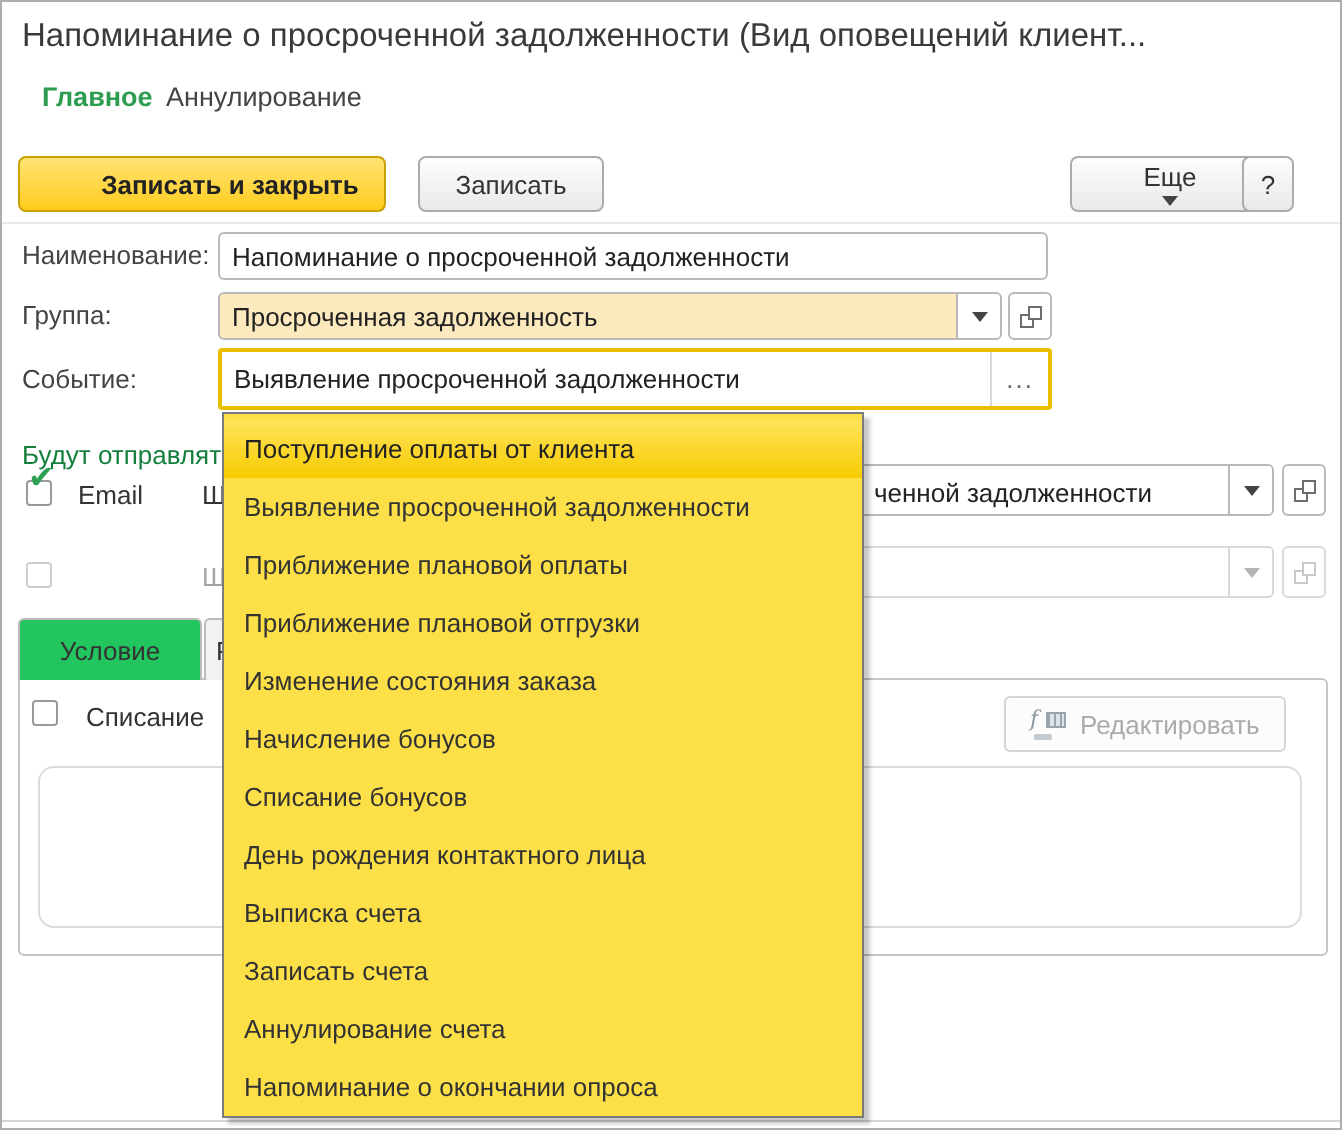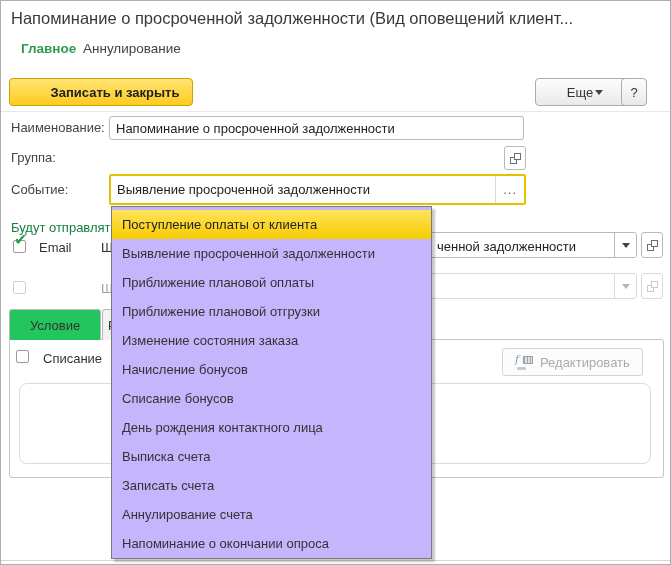--- a/index.html
+++ b/index.html
@@ -95,52 +95,60 @@
     position:absolute; right:0; top:1px; width:10px; height:8px;
     border:1px solid #98A4AD; background:#DDE3E7;
     background-image:repeating-linear-gradient(90deg,#98A4AD 0 1px,transparent 1px 3px);
   }
   .icon-formula .bar { position:absolute; left:2px; bottom:0; width:9px; height:3px; background:#C3CBD1; border-radius:1px; }
   .textarea-box { border:1px solid #DBDBDB; border-radius:8px; background:#fff; }
 
   
   .dropdown {
     left:110px; top:205px; width:321px; height:353px;
-    background:#c4b5fd; border:1px solid #7A7A7A;
+    background:#fde047; border:1px solid #7A7A7A;
     box-shadow:3px 3px 2px rgba(0,0,0,0.22);
     z-index:10; padding-top:3px;
   }
   .dd-item { height:29px; line-height:29px; padding-left:10px; white-space:nowrap; overflow:hidden; cursor:pointer; color:#333; }
   .dd-item.selected { background:linear-gradient(180deg,#FFE35C,#F7CC00); color:#222; }
 
   .bottom-line { left:0; top:559px; width:671px; height:1px; background:#D6D6D6; }
 </style>
 </head>
 <body>
 
 <div class="window">
 
   <div class="abs title">Напоминание о просроченной задолженности (Вид оповещений клиент...</div>
   <div class="abs nav-tab active" style="left:20px;">Главное</div>
   <div class="abs nav-tab plain" style="left:82px;">Аннулирование</div>
 
   <div class="abs btn btn-primary" style="left:8px; top:77px; width:184px;padding-left:28px;">Записать и закрыть</div>
-  <div class="abs btn" style="left:534px; top:77px; width:100px; gap:2px;">
+  <div class="abs btn" style="left:208px; top:77px; width:93px;">Записать</div>
+  <div class="abs btn" style="left:534px; top:77px; width:100px; gap:2px;flex-direction:column;">
     <span>Еще</span>
     <span class="arr"></span>
   </div>
   <div class="abs btn" style="left:620px; top:77px; width:26px;">?</div>
   <div class="abs toolbar-sep"></div>
 
   <div class="abs lbl" style="left:10px; top:119px;">Наименование:</div>
   <div class="abs field" style="left:108px; top:115px; width:415px; height:24px;">
     <span class="txt">Напоминание о просроченной задолженности</span>
   </div>
 
   <div class="abs lbl" style="left:10px; top:149px;">Группа:</div>
+  <div class="abs field" style="left:108px; top:145px; width:392px; height:24px; background:#FCE9BD;">
+    <span class="txt" style="flex:1;">Просроченная задолженность</span>
+    <span class="combo-sep"></span>
+    <span class="combo-btn">
+        <span class="arr"></span>
+      </span>
+  </div>
   <div class="abs open-btn" style="left:503px; top:145px; height:24px;">
     <span class="icon-open">
         <i class="b"></i>
         <i class="t"></i>
       </span>
   </div>
 
   <div class="abs lbl" style="left:10px; top:181px;">Событие:</div>
   <div class="abs field field-focus" style="left:108px; top:173px; width:417px; height:31px;">
     <span class="txt" style="flex:1;">Выявление просроченной задолженности</span>

